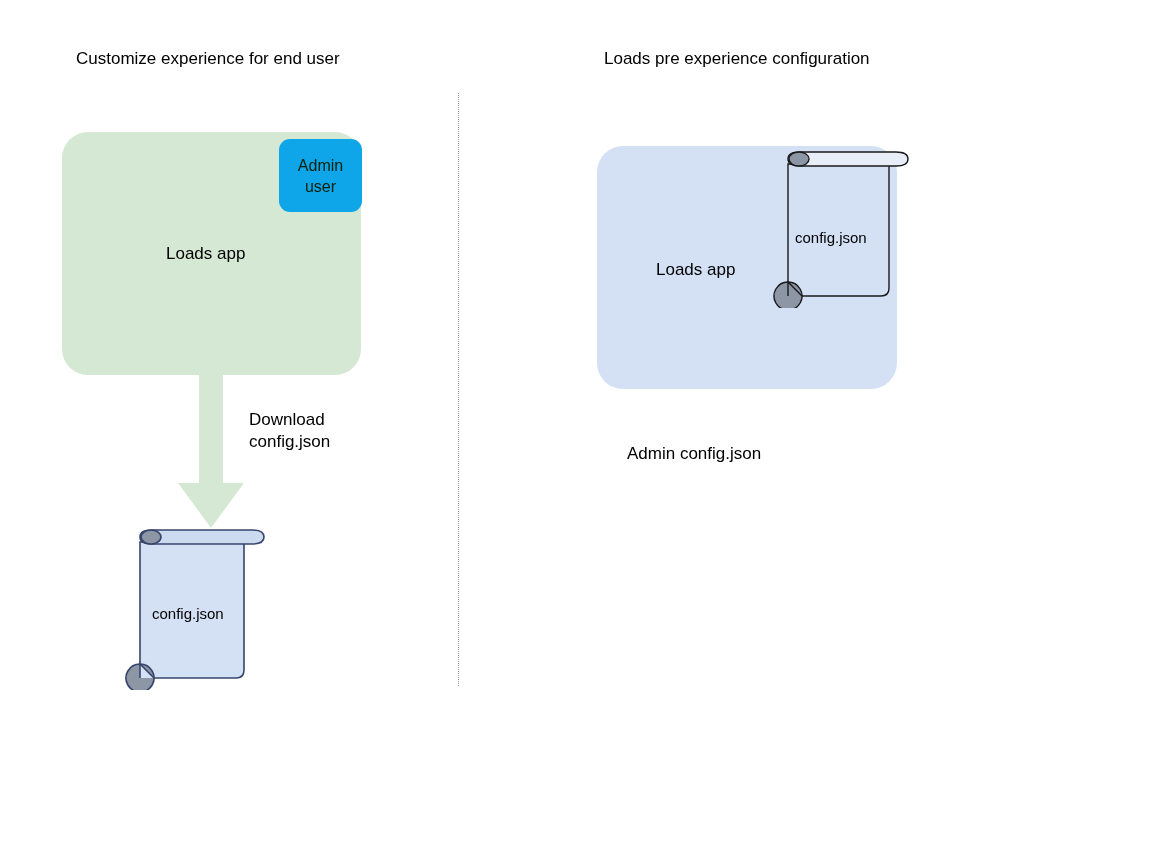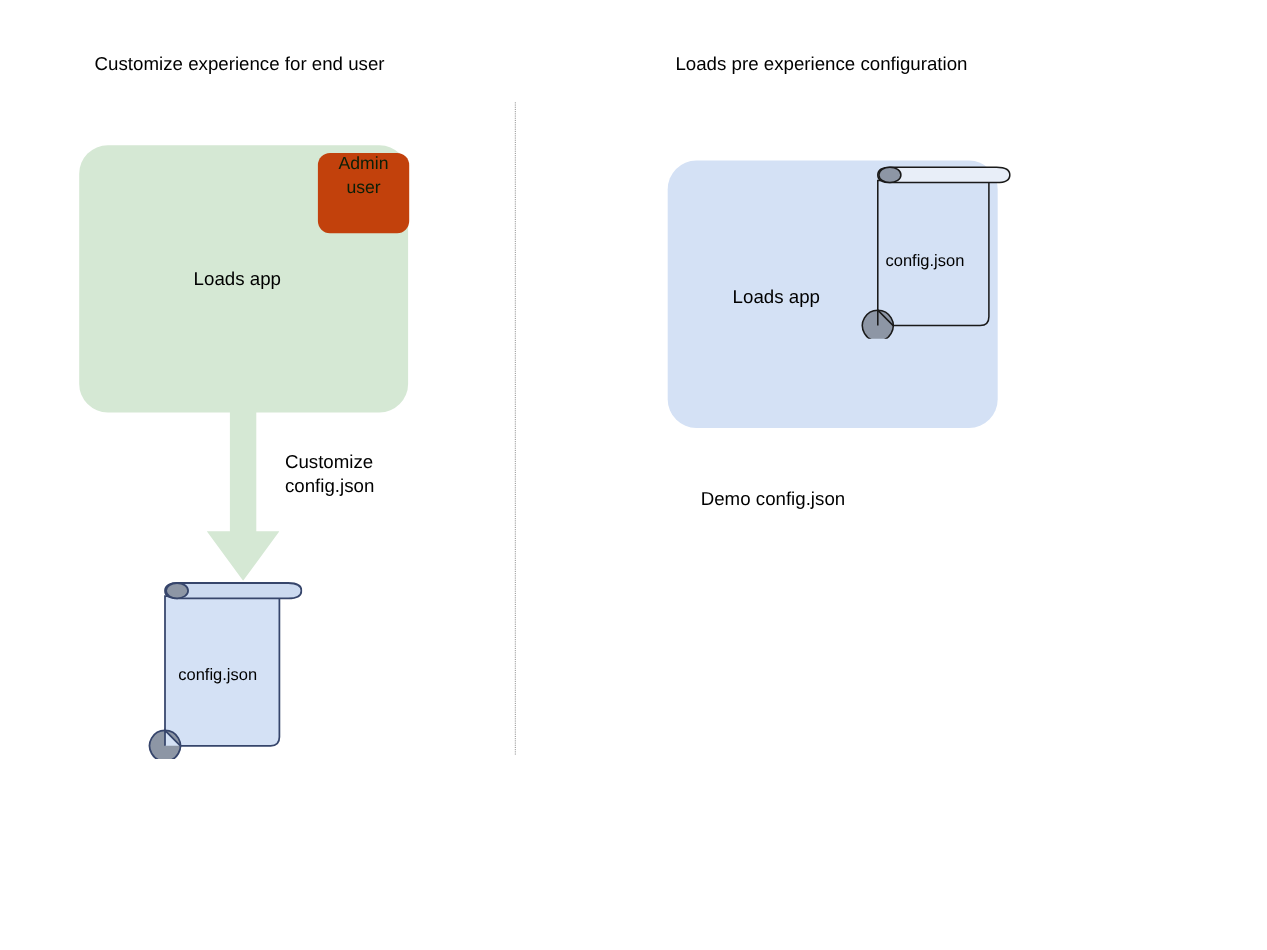--- a/index.html
+++ b/index.html
@@ -11,21 +11,20 @@
     width: 1152px;
     height: 864px;
     position: relative;
     overflow: hidden;
     font-family: "Liberation Sans", sans-serif;
     color: #000000;
   }
   .canvas {
     position: absolute;
     inset: 0;
-    margin-left: 10px;
   }
   
   .heading {
     position: absolute;
     font-size: 17px;
     line-height: 20px;
     color: #000000;
     white-space: nowrap;
   }
   #heading-left  { left: 76px;  top: 49px; }
@@ -70,23 +69,24 @@
   #admin-app-label { left: 166px; top: 244px; }
   #demo-app-label  { left: 656px; top: 260px; }
 
   
   #admin-panel-chip {
     position: absolute;
     left: 279px;
     top: 139px;
     width: 83px;
     height: 73px;
-    background: #c2410c;
+    background: #0ea5e9;
     border-radius: 11px;
     display: flex;
+    align-items: center;
     justify-content: center;
     text-align: center;
   }
   #admin-panel-chip .chip-text {
     font-size: 16px;
     line-height: 21px;
     color: #0b1f08;
   }
 
   
@@ -164,21 +164,21 @@
       <span>Admin</span><br>
       <span>user</span>
     </div>
   </div>
 
   <svg id="download-arrow" viewBox="0 0 66 157">
     <polygon points="21,0 45,0 45,112 66,112 33,157 0,112 21,112" fill="#d5e8d4"></polygon>
   </svg>
 
   <div class="arrow-label">
-    <span>Customize</span><br>
+    <span>Download</span><br>
     <span>config.json</span>
   </div>
 
   <svg class="scroll-shape" id="scroll-left" viewBox="0 0 145 162">
 
     <path d="M20 14 L124 14 L124 142 Q124 150 116 150 L20 150 Z" fill="#d4e1f5" stroke="#36456b" stroke-width="1.6"></path>
 
     <path d="M20 136 a14 14 0 1 0 0.01 0 Z" fill="#8d96a5" stroke="#36456b" stroke-width="1.6"></path>
     <path d="M20 136 L20 150 L34 150 Z" fill="#d4e1f5" stroke="none"></path>
     <path d="M20 150 L20 136 L34 150" fill="none" stroke="#36456b" stroke-width="1.6"></path>
@@ -197,15 +197,15 @@
     <path d="M18 14 L119 14 L119 138 Q119 146 111 146 L18 146 Z" fill="none" stroke="#1a1a1a" stroke-width="1.4"></path>
     <path d="M18 132 a14 14 0 1 0 0.01 0 Z" fill="#8d96a5" stroke="#1a1a1a" stroke-width="1.4"></path>
     <path d="M18 132 L18 146 L32 146 Z" fill="none" stroke="none"></path>
     <path d="M18 146 L18 132 L32 146" fill="none" stroke="#1a1a1a" stroke-width="1.4"></path>
     <path d="M30 2 L126 2 Q138 2 138 9 Q138 16 126 16 L30 16 Q18 16 18 9 Q18 2 30 2 Z" fill="#e8eef8" stroke="#1a1a1a" stroke-width="1.4"></path>
     <ellipse cx="29" cy="9" rx="10" ry="7" fill="#8d96a5" stroke="#1a1a1a" stroke-width="1.4"></ellipse>
   </svg>
 
   <div class="scroll-label" id="scroll-right-label">config.json</div>
 
-  <div id="loads-caption">Demo config.json</div>
+  <div id="loads-caption">Admin config.json</div>
 
 </div>
 
 </body></html>

